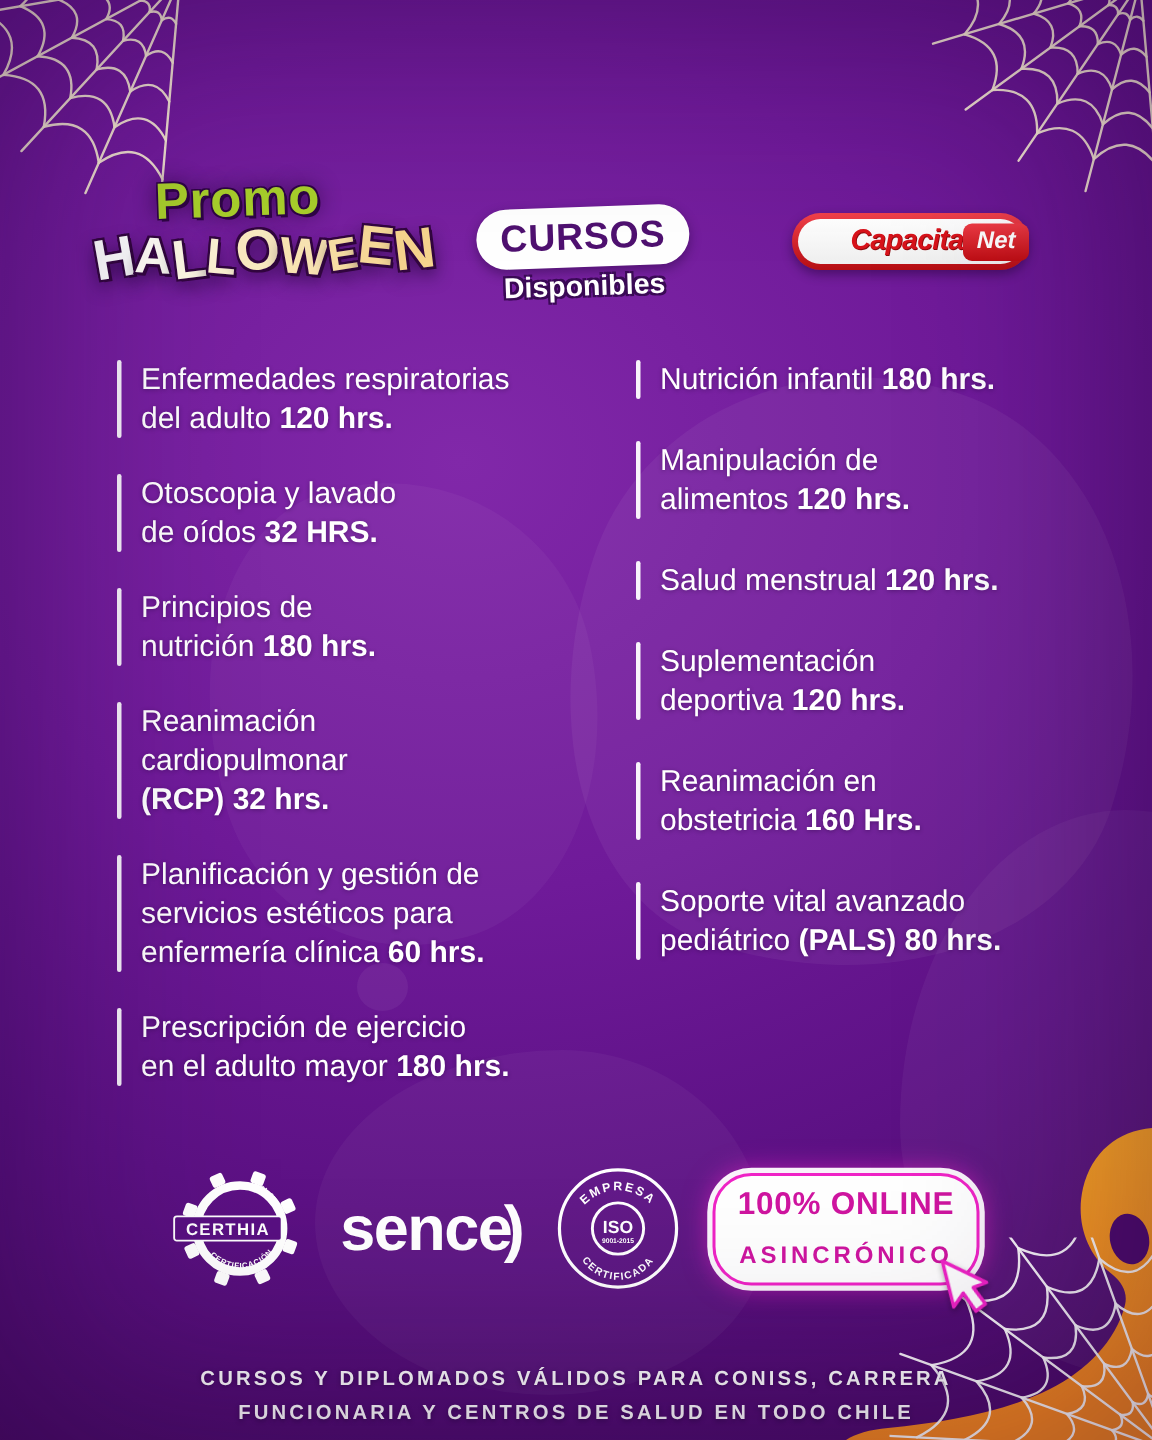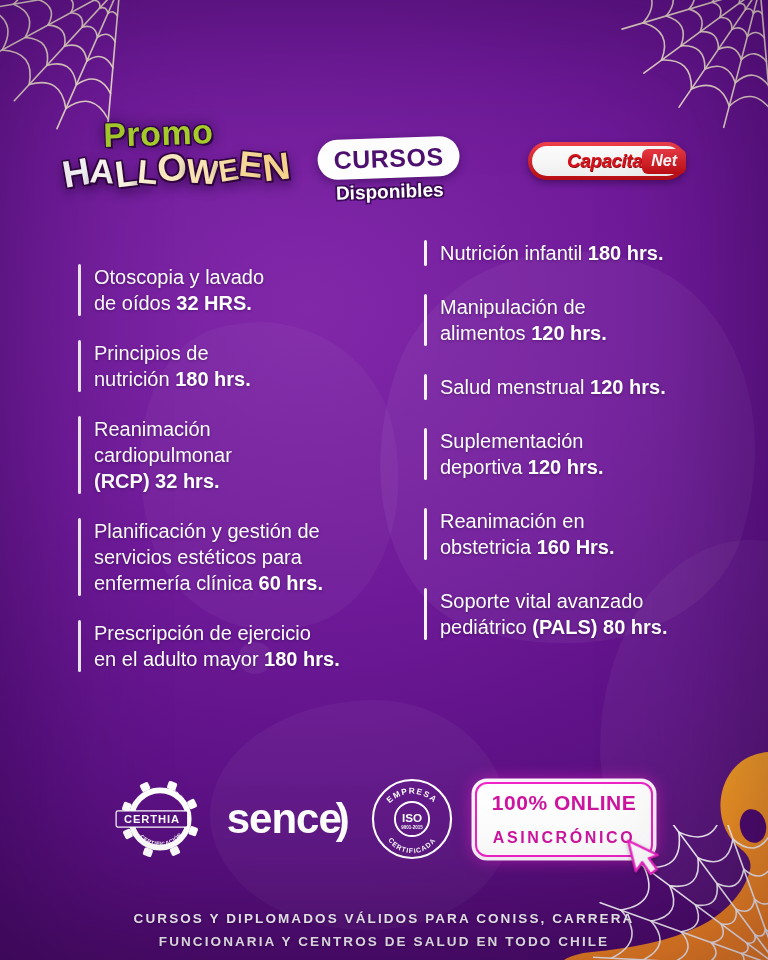--- a/index.html
+++ b/index.html
@@ -74,21 +74,21 @@
   .course-text strong{font-weight:700;}
 
   
   .footer-logos{position:absolute;top:776px;left:0;right:0;height:86px;
     display:flex;justify-content:center;align-items:center;gap:22px;}
   .certhia{width:90px;height:86px;}
   .sence{color:#fff;font-weight:800;font-size:42px;letter-spacing:-1px;display:flex;align-items:center;text-align:center;}
   .sence-paren{margin-left:-5px;font-weight:700;}
   .iso{width:82px;height:82px;}
 
-  .online-badge{position:relative;background:#fff;border:2.5px solid #ef23c6;border-radius:12px;
+  .online-badge{position:relative;background:#fff;border:2.5px solid #ef23c6;border-radius:26px;
     box-shadow:0 0 0 3.5px rgba(255,255,255,.95),0 0 16px 3px rgba(239,35,198,.55);
     padding:7px 15px 8px;text-align:center;}
   .ob1{color:#cf15a0;font-size:21px;font-weight:800;letter-spacing:.5px;white-space:nowrap;}
   .ob2{color:#cf15a0;font-size:16px;font-weight:700;letter-spacing:2.6px;margin-top:14px;white-space:nowrap;}
   .cursor-svg{position:absolute;right:-13px;bottom:-22px;width:38px;height:42px;transform:rotate(-14deg);
     filter:drop-shadow(0 2px 2px rgba(0,0,0,.35));}
 
   .disclaimer{position:absolute;top:908px;left:0;right:0;text-align:center;color:#fff;
     font-size:13.5px;font-weight:700;letter-spacing:2.1px;line-height:1.7;white-space:pre-line;
     text-shadow:0 1px 3px rgba(30,2,50,.5);}
@@ -195,20 +195,22 @@
     <div class="cap-inner">
       <span class="cap-word">Capacita</span>
       <span class="net-box">Net</span>
     </div>
   </div>
 
   <div class="courses">
     <div class="col col-left" id="col-left">
         <div class="course-item">
           <span class="course-bar"></span>
+          <p class="course-text"><span>Enfermedades respiratorias
+del adulto </span><strong>120 hrs.</strong></p>
         </div>
         <div class="course-item">
           <span class="course-bar"></span>
           <p class="course-text"><span>Otoscopia y lavado
 de oídos </span><strong>32 HRS.</strong></p>
         </div>
         <div class="course-item">
           <span class="course-bar"></span>
           <p class="course-text"><span>Principios de
 nutrición </span><strong>180 hrs.</strong></p>

